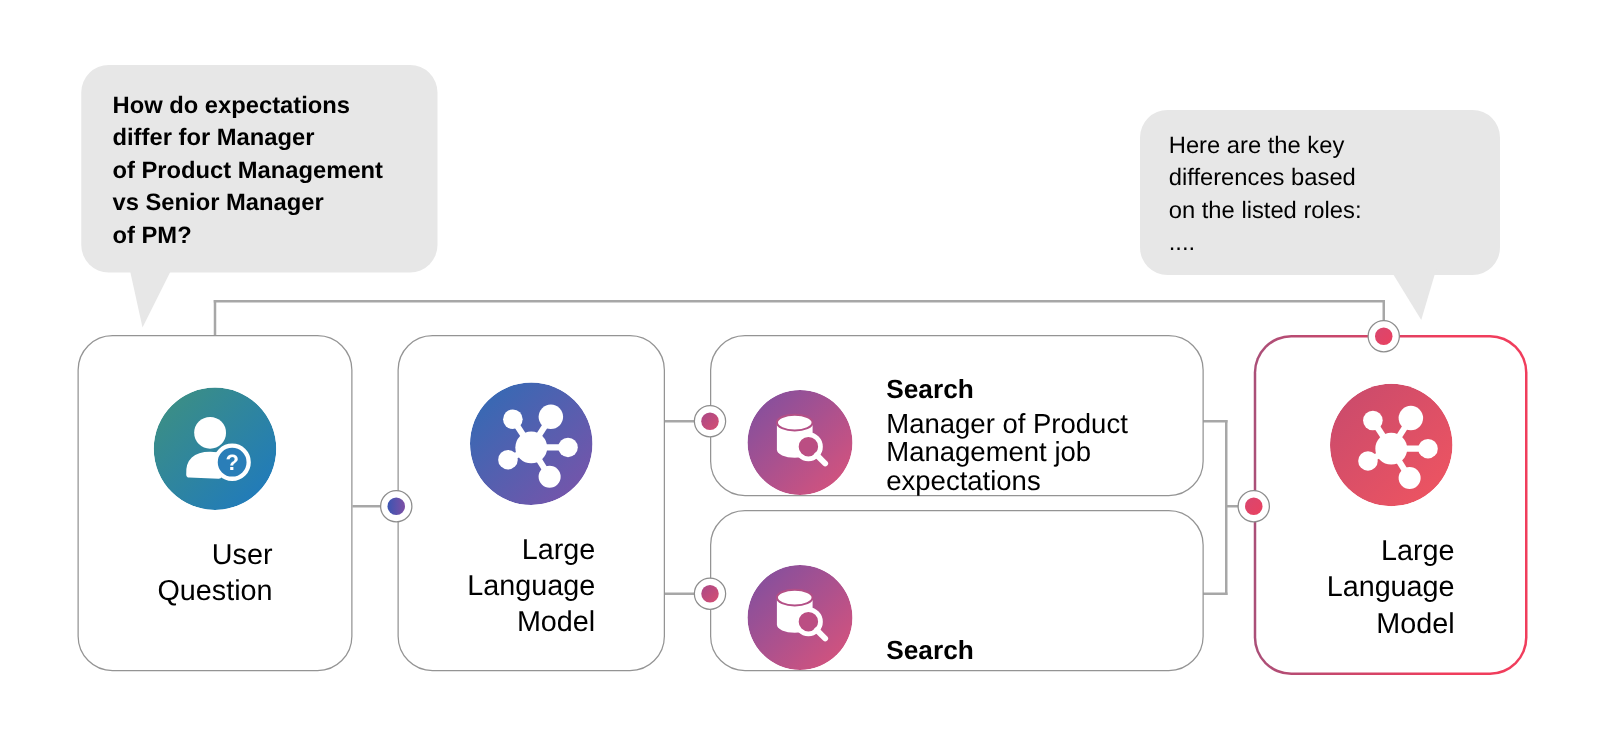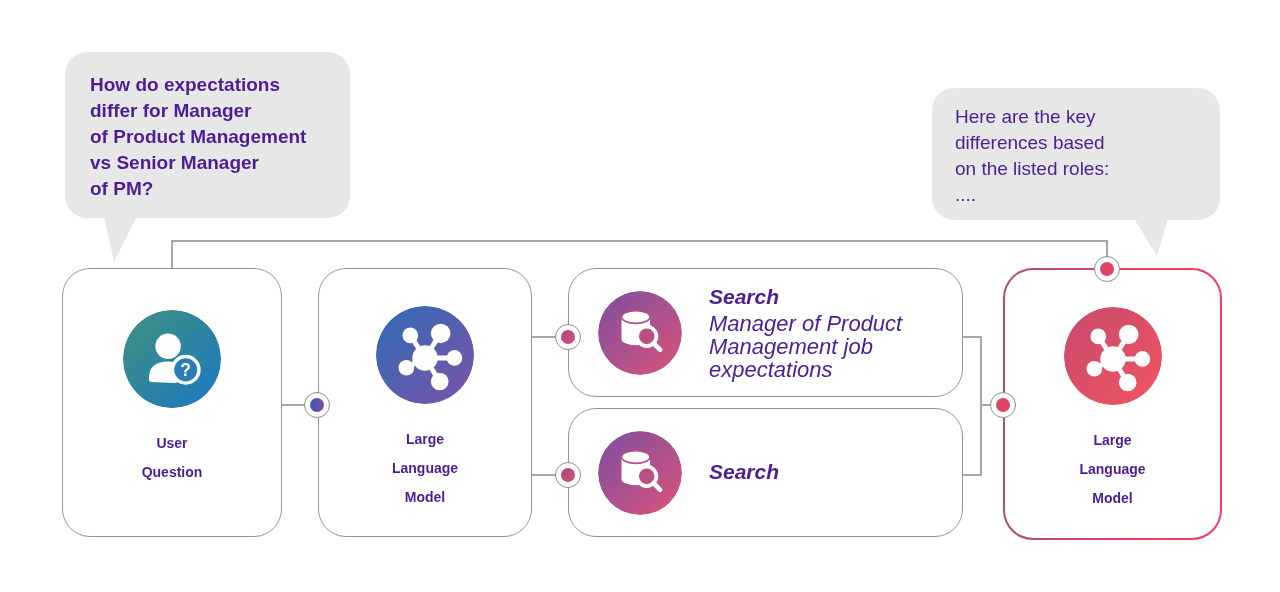--- a/index.html
+++ b/index.html
@@ -1,44 +1,44 @@
 <!DOCTYPE html>
 <html><head>
 <meta charset="utf-8">
 <style>
   html,body{margin:0;padding:0;background:#fff;}
   .stage{
     position:relative;width:1276px;height:592px;background:#ffffff;overflow:hidden;
-    font-family:"Liberation Sans", sans-serif;color:#4c1d95;
+    font-family:"Liberation Sans", sans-serif;color:#000000;
   }
   
   .bubble{position:absolute;background:#e7e7e7;border-radius:22px;}
   .bubble-text{white-space:pre-line;font-size:19px;line-height:26px;}
   .bubble-left .bubble-text{padding:20px 18px 0 25px;font-weight:700;}
   .bubble-right .bubble-text{padding:16px 14px 0 23px;font-weight:400;}
   .tail{position:absolute;width:0;height:0;}
   .tail-left{left:38px;top:160px;border-top:50px solid #e7e7e7;border-left:11px solid transparent;border-right:25px solid transparent;}
   .tail-right{left:198px;top:124px;border-top:44px solid #e7e7e7;border-left:27px solid transparent;border-right:13px solid transparent;}
   
   .cline{position:absolute;background:#a7a7a7;}
   
   .node{position:absolute;background:#fff;border:1.5px solid #949494;border-radius:28px;box-sizing:border-box;}
   .node-col{display:flex;flex-direction:column;align-items:center;}
-  .node-label{font-size:14px;line-height:29px;font-weight:700;text-align:center;white-space:pre-line;margin-top:21px;}
+  .node-label{font-size:23px;line-height:29px;font-weight:400;text-align:right;white-space:pre-line;margin-top:21px;}
   .icon-circle{border-radius:50%;display:block;}
   .icon-98{width:98px;height:98px;}
   .icon-84{width:84px;height:84px;flex:0 0 84px;}
   .uq-pad{padding-top:41px;}
   .llm-pad{padding-top:37px;}
   
   .red-wrap{position:absolute;border-radius:30px;padding:2px;box-sizing:border-box;
     background:linear-gradient(90deg,#aa4f78 0%,#f03d5c 70%);}
   .red-inner{width:100%;height:100%;background:#fff;border-radius:28px;box-sizing:border-box;padding-top:37px;}
   
-  .search-row{display:flex;align-items:center;padding-left:29px;font-style:italic;}
+  .search-row{display:flex;align-items:flex-end;padding-left:29px;}
   .search-textblock{margin-left:27px;}
   .search-title{font-size:21px;font-weight:700;line-height:26px;margin-bottom:2px;}
   .search-query{font-size:22px;line-height:23px;font-weight:400;white-space:pre-line;}
   
   .dot{position:absolute;width:26px;height:26px;border-radius:50%;background:#fff;
     border:1.5px solid #8d8d8d;box-sizing:border-box;display:flex;align-items:center;justify-content:center;}
   .dot-core{width:14px;height:14px;border-radius:50%;}
   .core-blue{background:linear-gradient(90deg,#3b55b2,#7e4fa5);}
   .core-pink{background:linear-gradient(135deg,#a94887,#d64f72);}
   .core-red{background:linear-gradient(135deg,#d8476f,#ea4160);}
@@ -61,21 +61,21 @@
 
   <div class="bubble bubble-left" style="left:65px;top:52px;width:285px;height:166px;">
     <div class="bubble-text">How do expectations
 differ for Manager
 of Product Management
 vs Senior Manager
 of PM?</div>
     <div class="tail tail-left"></div>
   </div>
 
-  <div class="bubble bubble-right" style="left:932px;top:88px;width:288px;height:132px;">
+  <div class="bubble bubble-right" style="left:912px;top:88px;width:288px;height:132px;">
     <div class="bubble-text">Here are the key
 differences based
 on the listed roles:
 ....</div>
     <div class="tail tail-right"></div>
   </div>
 
   <div class="node node-col uq-pad" style="left:62px;top:268px;width:220px;height:269px;">
     <svg class="icon-circle icon-98" viewBox="0 0 100 100">
       <defs>

